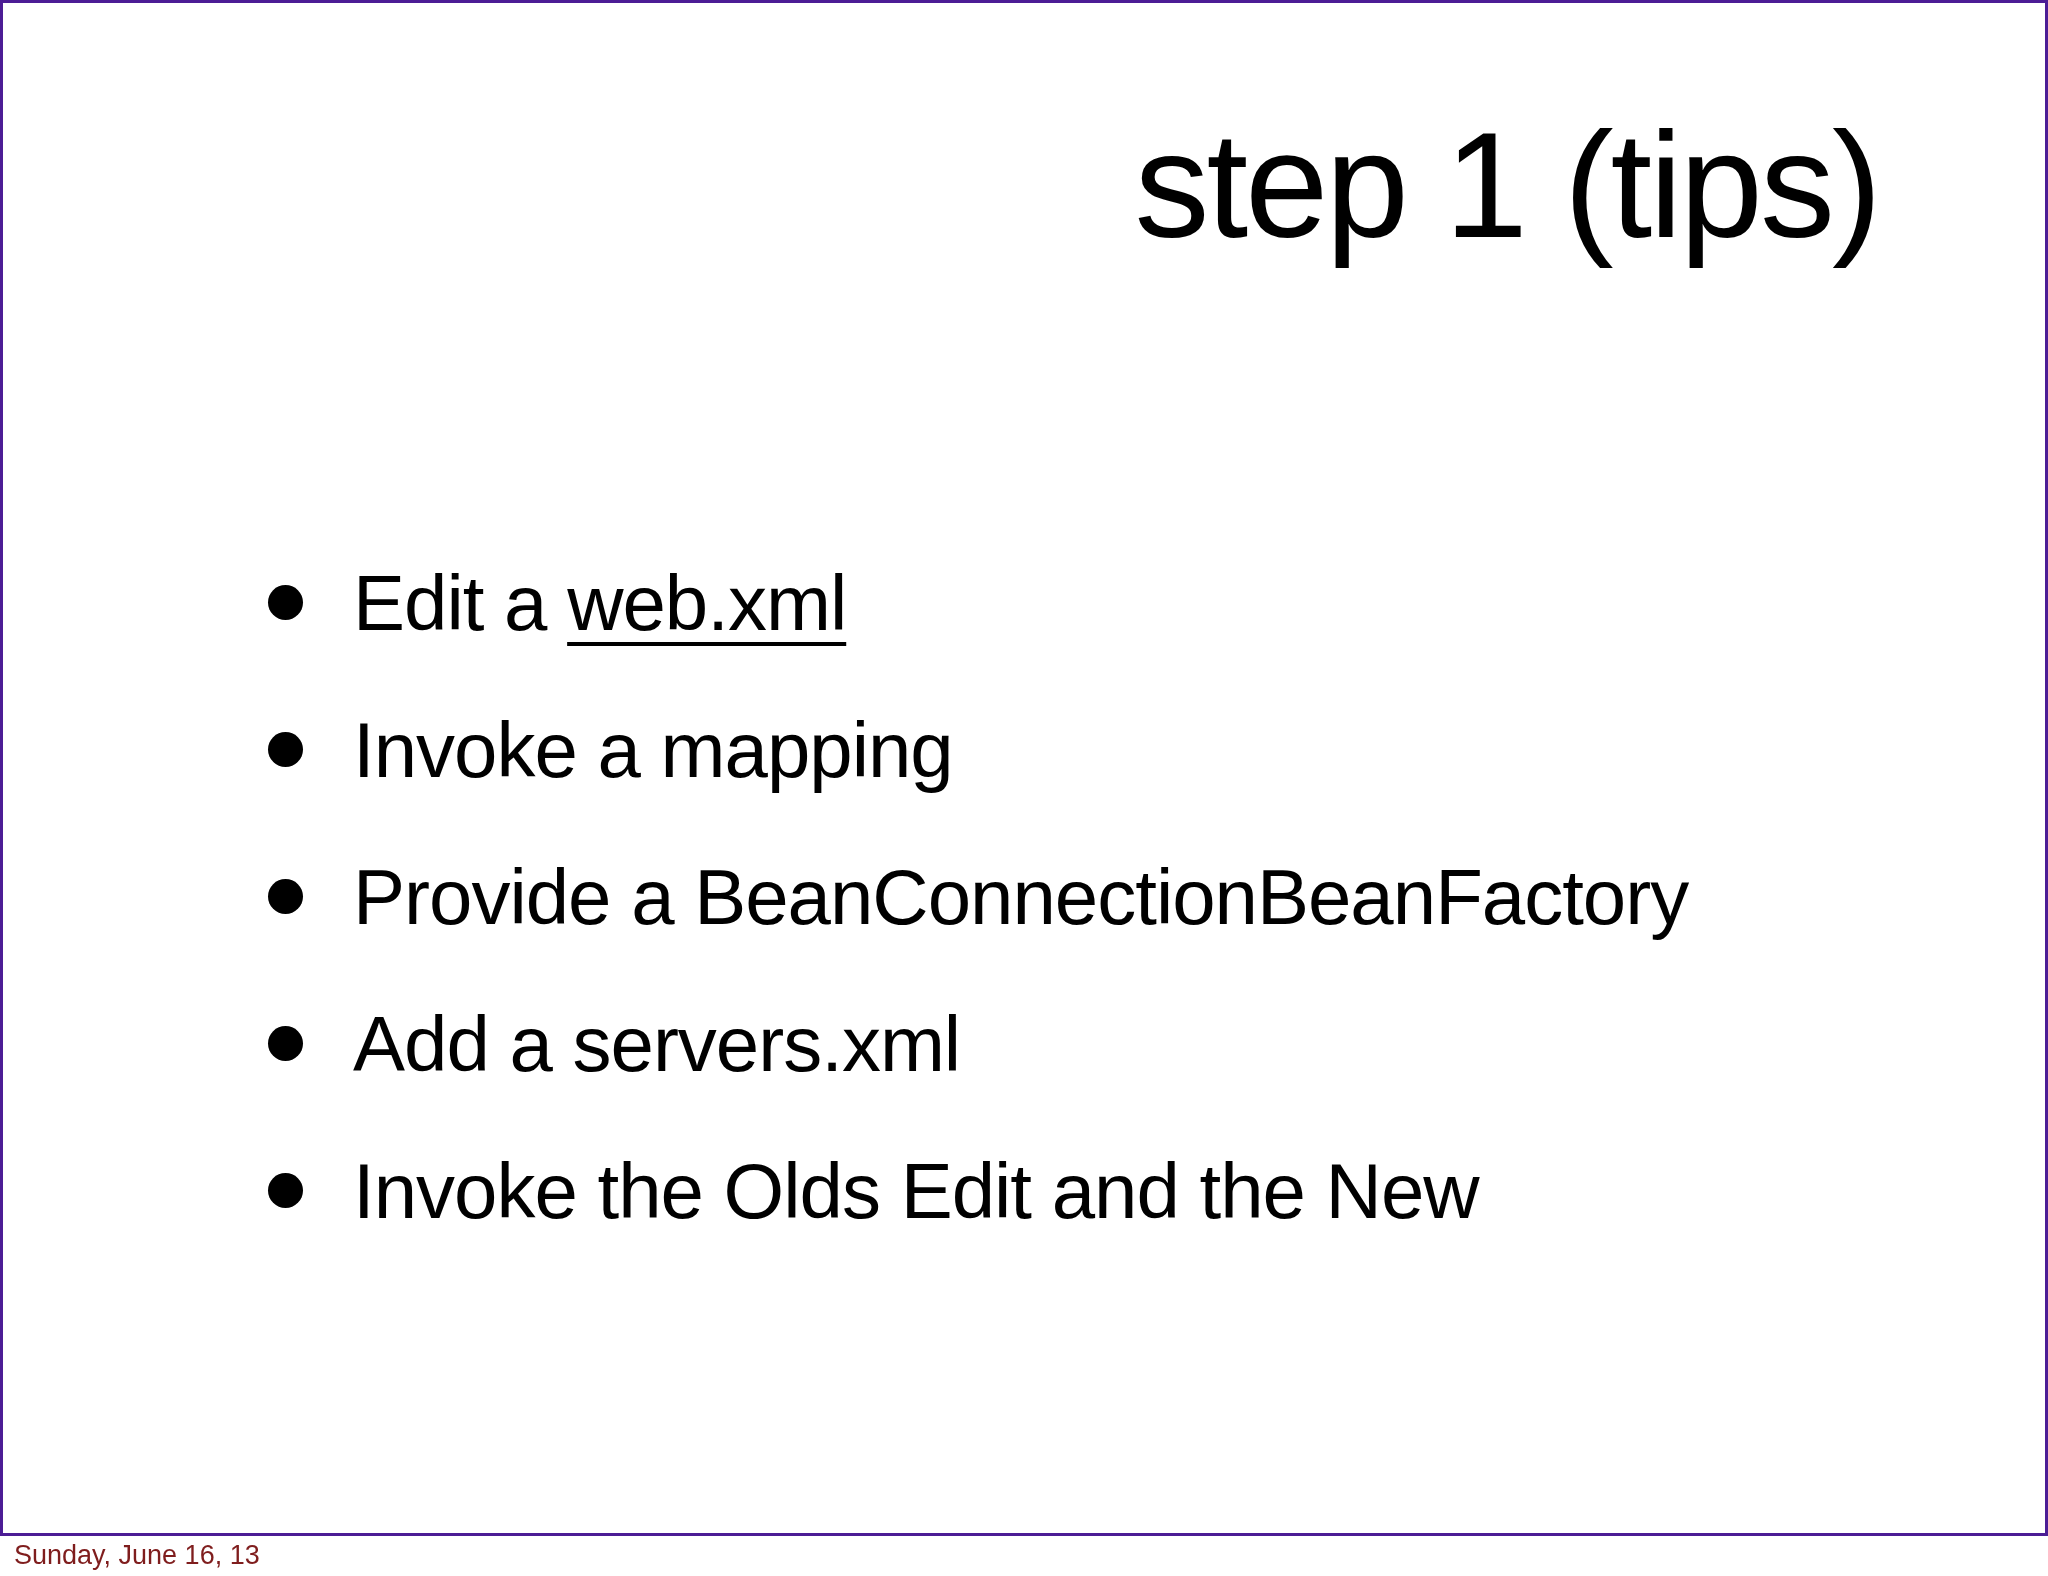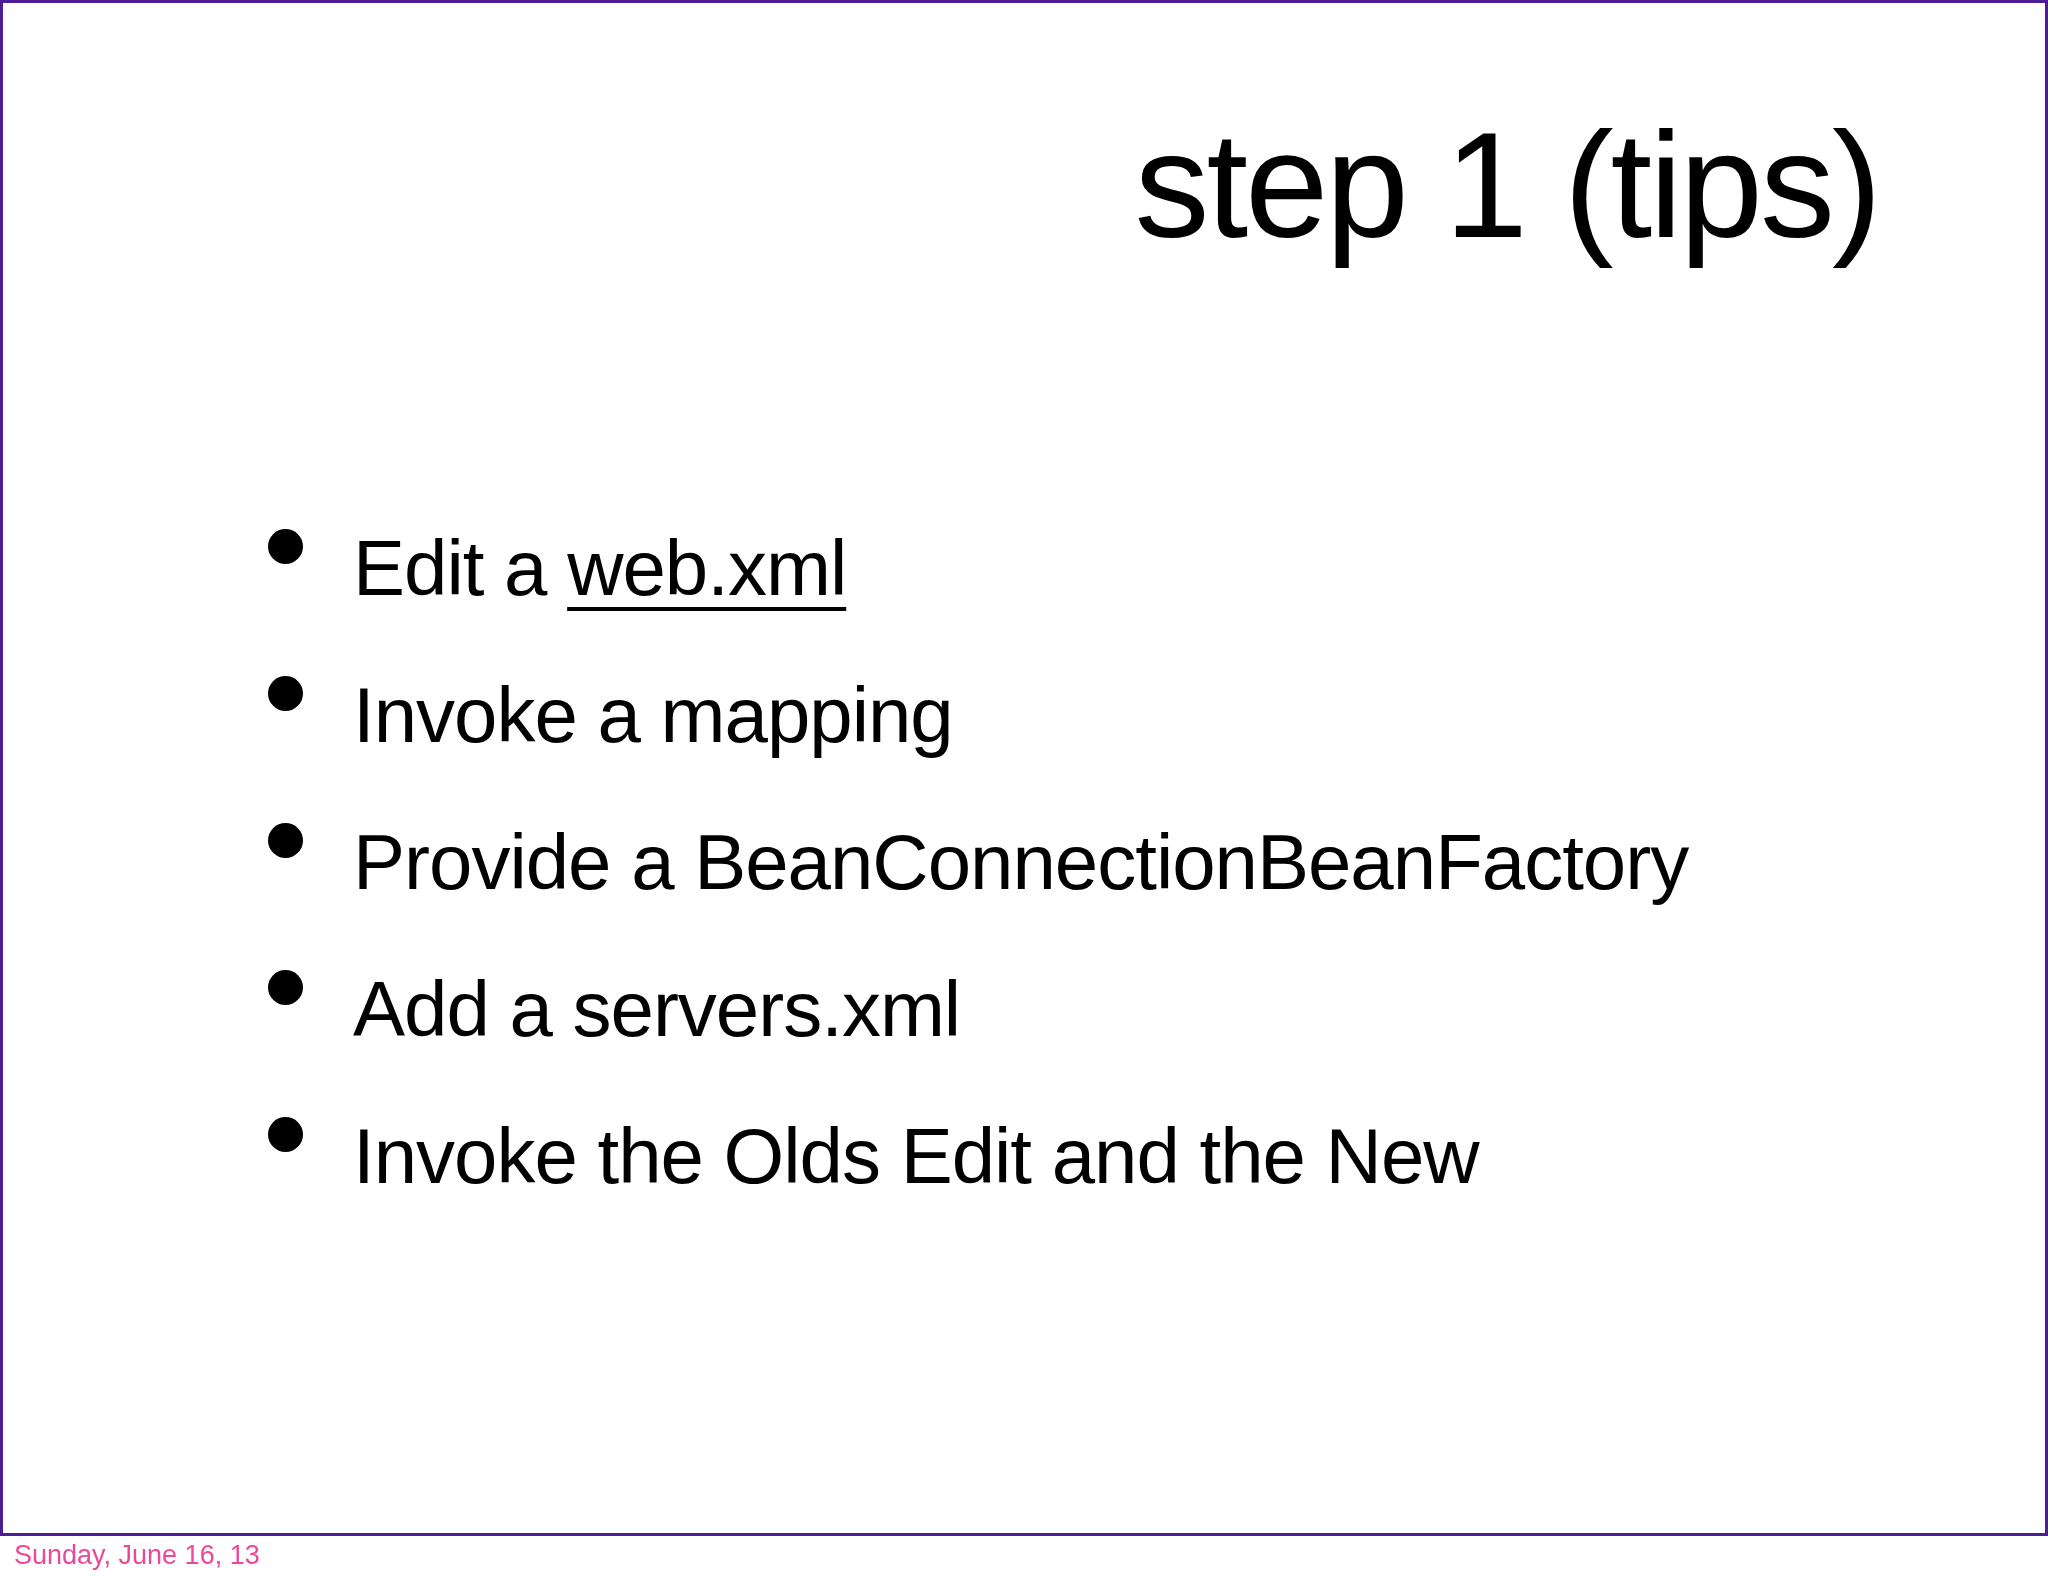--- a/index.html
+++ b/index.html
@@ -45,21 +45,21 @@
     position: absolute;
     left: 265px;
     top: 526px;
     margin: 0;
     padding: 0;
     list-style: none;
   }
   .row {
     height: 147px;
     display: flex;
-    align-items: flex-start;
+    align-items: center;
   }
   .dot {
     width: 35px;
     height: 35px;
     border-radius: 50%;
     background: #000000;
     margin-right: 50px;
     flex: none;
   }
   .txt {
@@ -74,21 +74,21 @@
     text-decoration-thickness: 4px;
     text-underline-offset: 12px;
   }
   
   .footer-date {
     position: absolute;
     left: 14px;
     top: 1540px;
     font-size: 27px;
     letter-spacing: 0;
-    color: #ec4899;
+    color: #7f1d1d;
     white-space: nowrap;
   }
 </style>
 </head>
 <body>
 
 <div class="canvas">
 
   <div class="slide">
 

